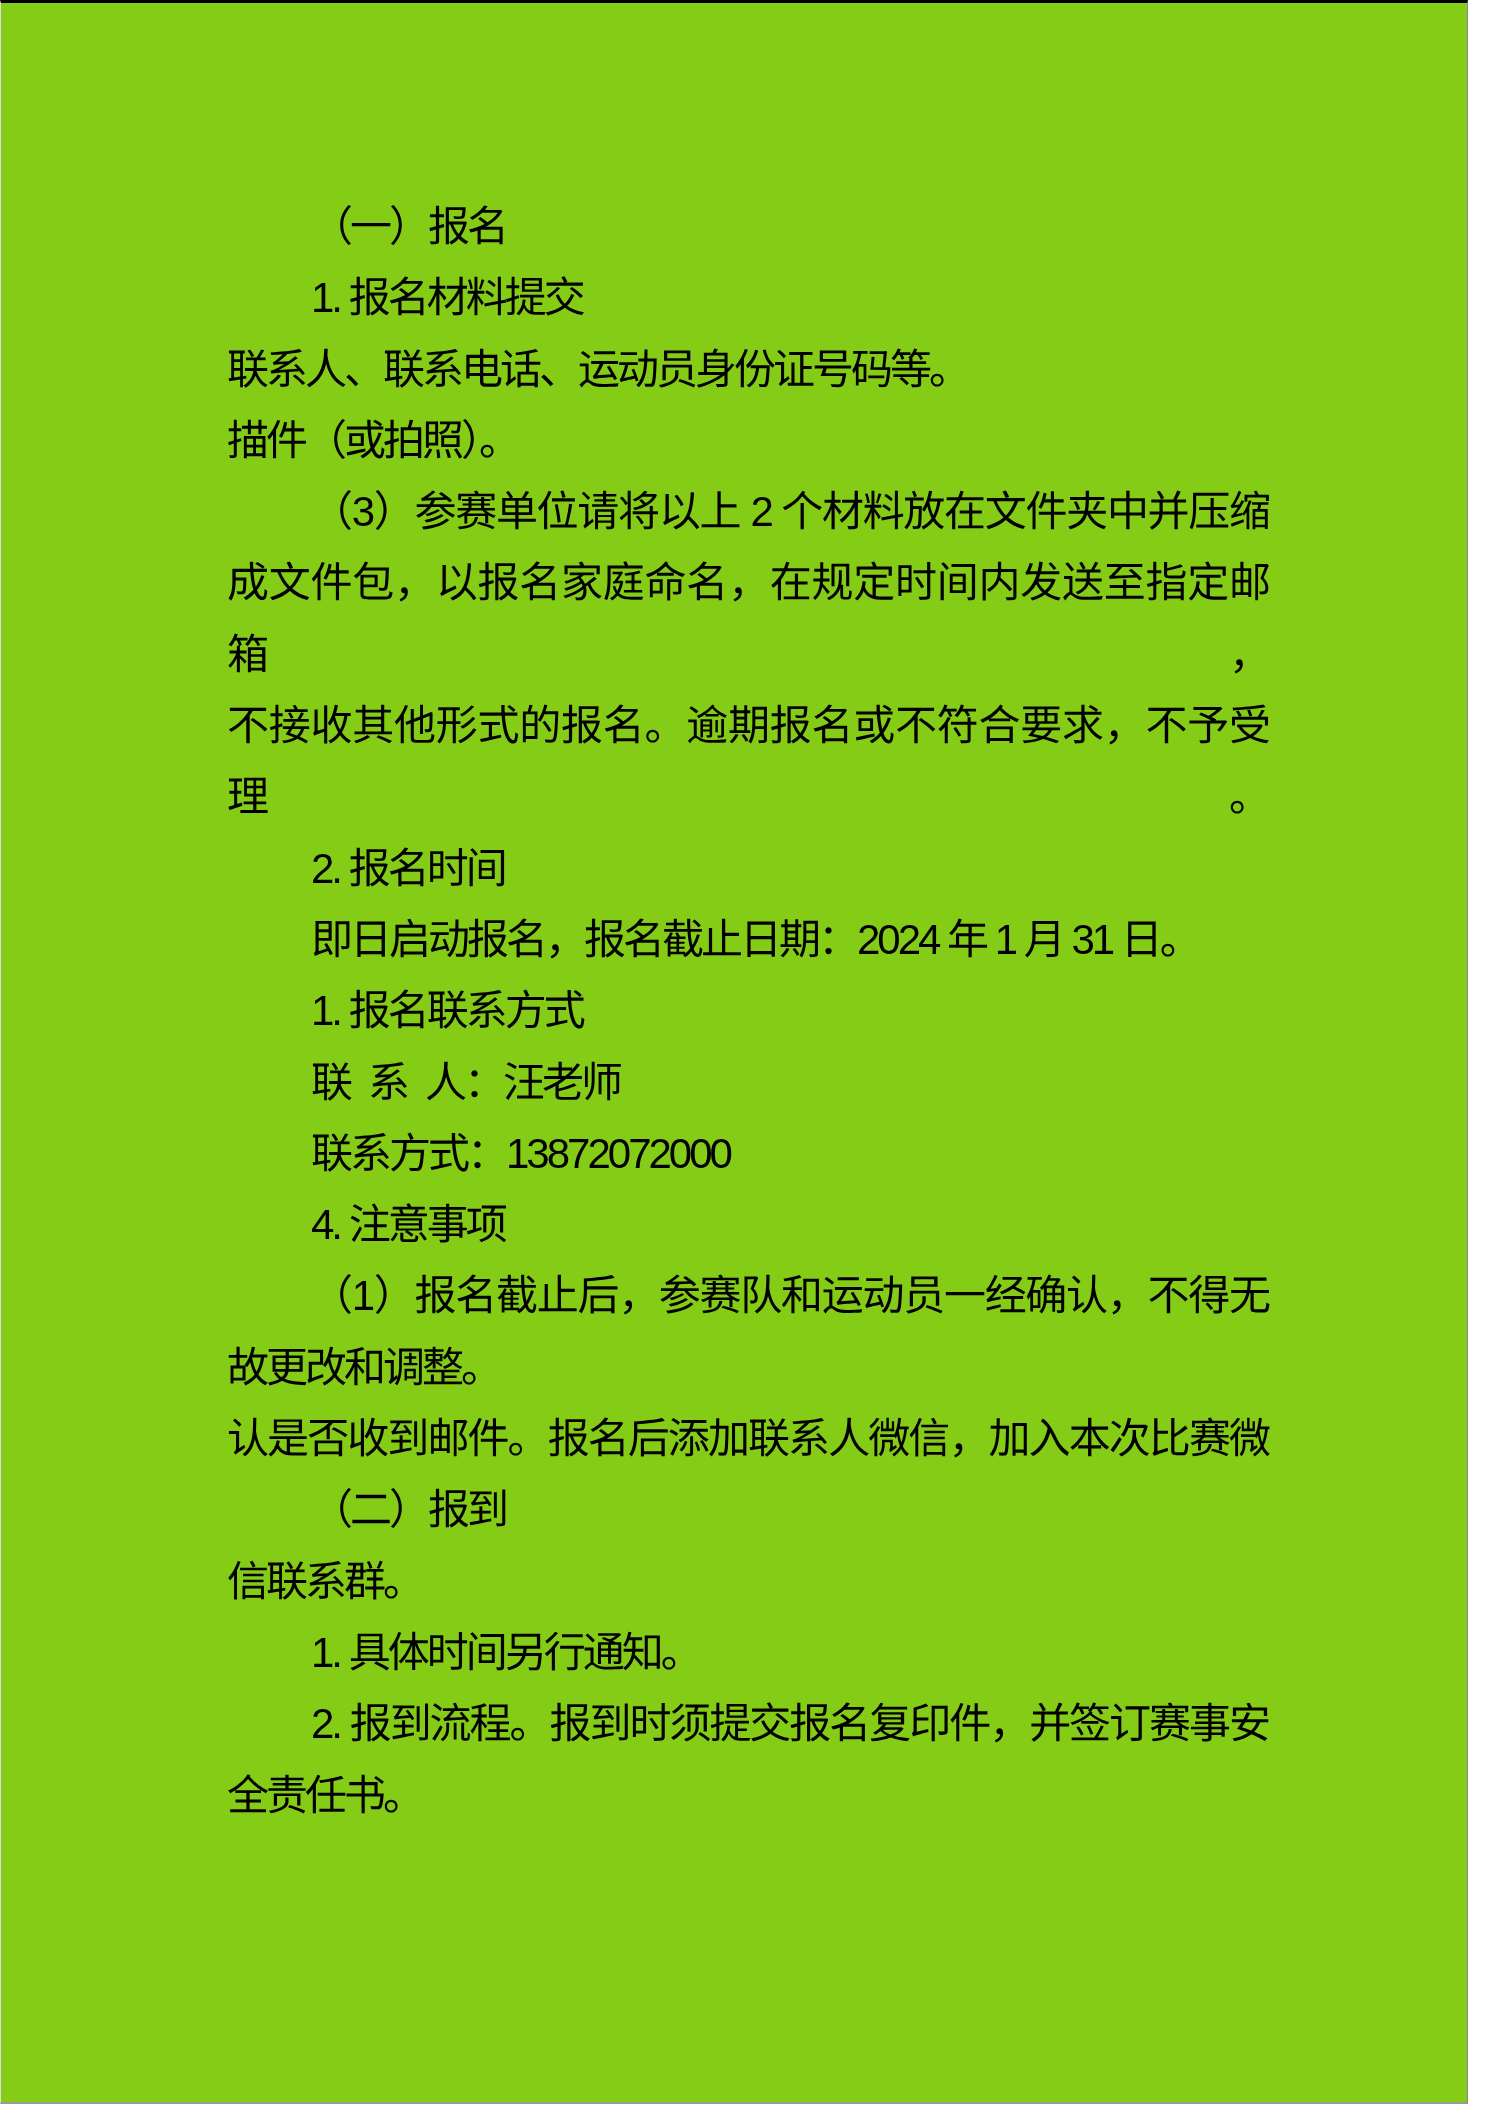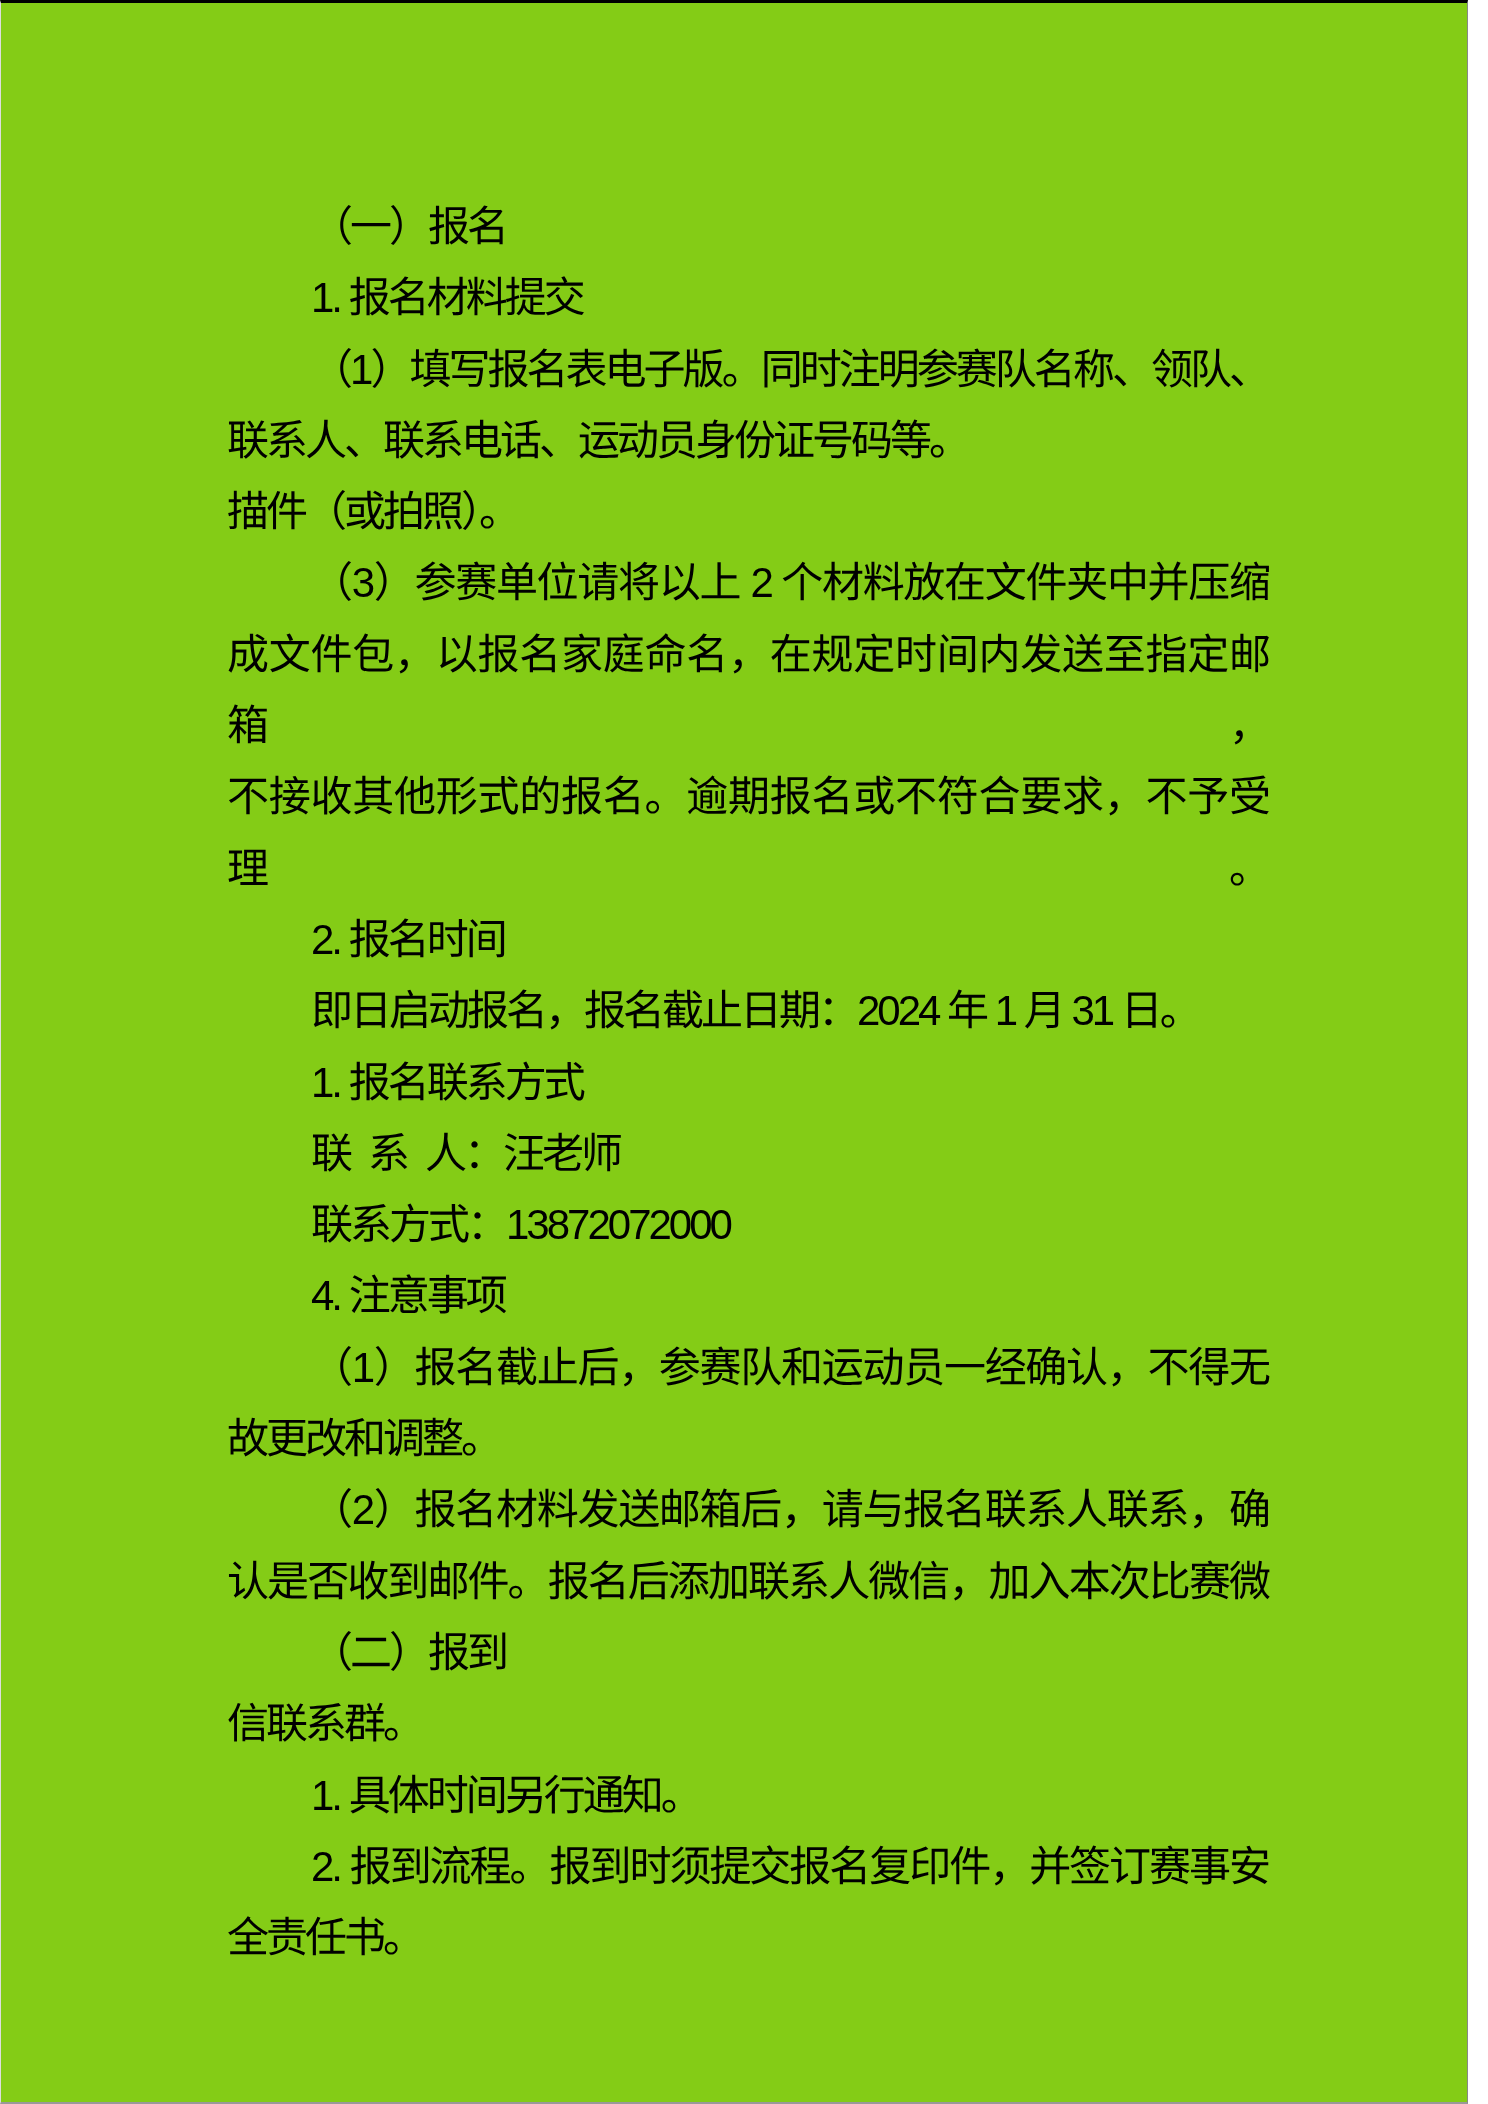--- a/index.html
+++ b/index.html
@@ -40,35 +40,33 @@
     text-justify: inter-character;
   }
 </style>
 </head>
 <body>
 
 <div class="page">
   <div class="text-block">
       <div class="line indent">（一）报名</div>
       <div class="line indent">1. 报名材料提交</div>
-      <div class="line indent fill">（1）填写报名表电子版。同时注明参赛队名称、领队、</div>
       <div class="line">联系人、联系电话、运动员身份证号码等。</div>
       <div class="line">描件（或拍照）。</div>
       <div class="line indent fill">（3）参赛单位请将以上 2 个材料放在文件夹中并压缩</div>
       <div class="line fill">成文件包，以报名家庭命名，在规定时间内发送至指定邮箱，</div>
       <div class="line fill">不接收其他形式的报名。逾期报名或不符合要求，不予受理。</div>
       <div class="line indent">2. 报名时间</div>
       <div class="line indent">即日启动报名，报名截止日期：2024 年 1 月 31 日。</div>
       <div class="line indent">1. 报名联系方式</div>
       <div class="line indent">联 系 人：汪老师</div>
       <div class="line indent">联系方式：13872072000</div>
       <div class="line indent">4. 注意事项</div>
       <div class="line indent fill">（1）报名截止后，参赛队和运动员一经确认，不得无</div>
       <div class="line">故更改和调整。</div>
-      <div class="line indent fill">（2）报名材料发送邮箱后，请与报名联系人联系，确</div>
       <div class="line fill">认是否收到邮件。报名后添加联系人微信，加入本次比赛微</div>
       <div class="line indent">（二）报到</div>
       <div class="line">信联系群。</div>
       <div class="line indent">1. 具体时间另行通知。</div>
       <div class="line indent fill">2. 报到流程。报到时须提交报名复印件，并签订赛事安</div>
       <div class="line">全责任书。</div>
     </div>
 </div>
 
 </body></html>

